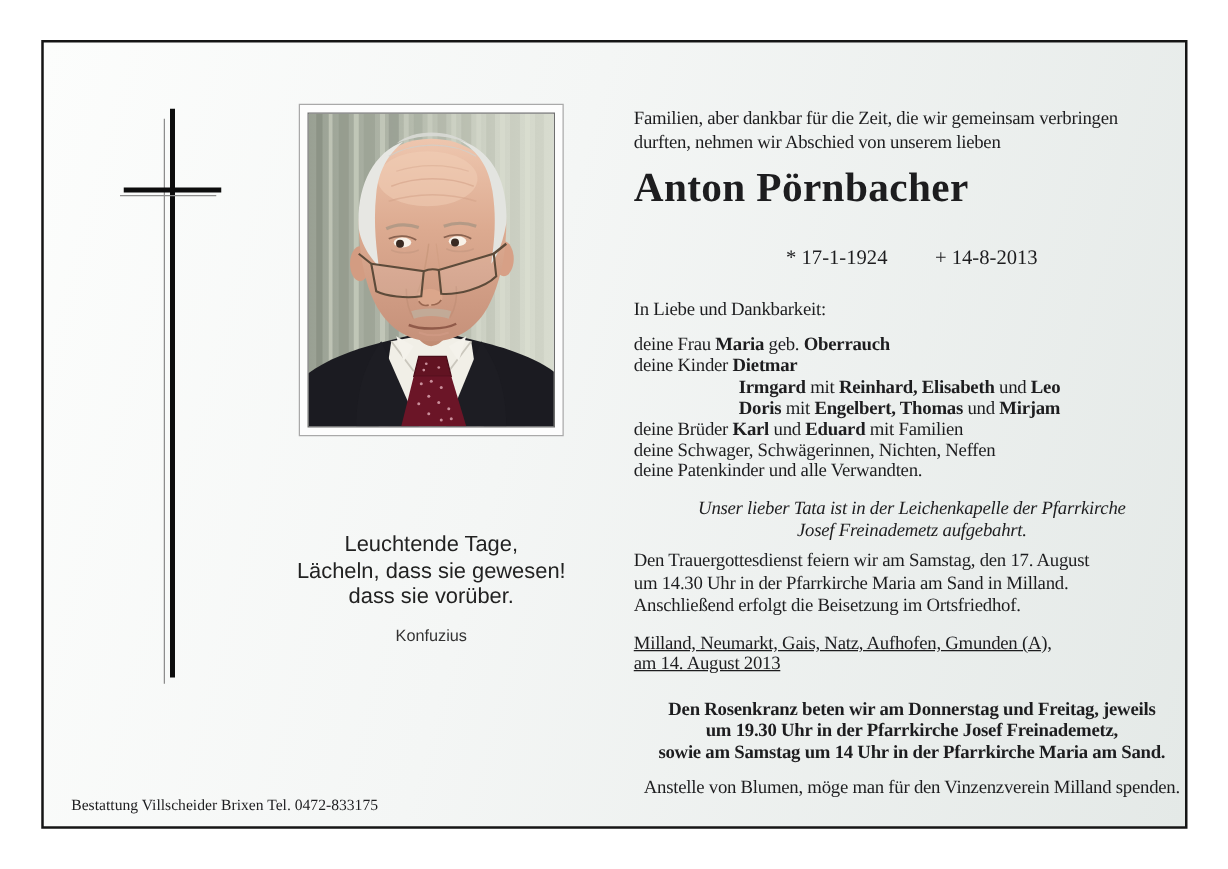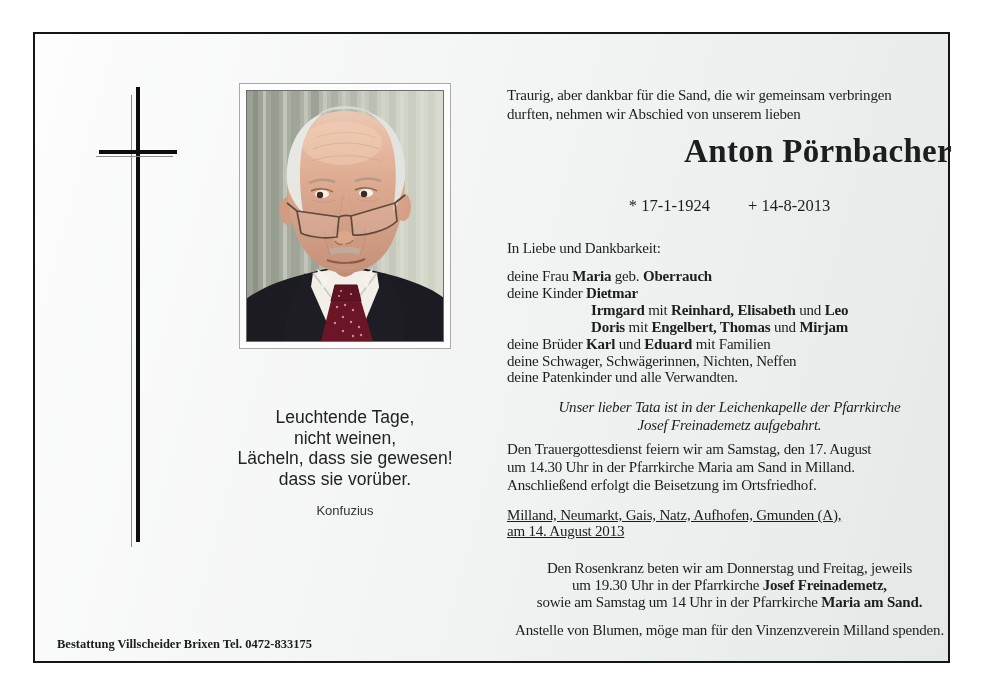--- a/index.html
+++ b/index.html
@@ -19,40 +19,40 @@
   .cross-h-thin{position:absolute;left:61px;top:122px;width:77px;height:1px;background:#8d8d8d;}
   
   .photo-frame{
     position:absolute;left:204px;top:49px;width:212px;height:266px;background:#fdfdfd;
     border:1px solid #a9a9a9;box-sizing:border-box;
     display:flex;align-items:center;justify-content:center;
   }
   .photo-inner{width:196px;height:250px;border:1px solid #6e6e6e;line-height:0;}
   
   .poem{
-    position:absolute;left:150px;top:373px;width:320px;text-align:center;
+    position:absolute;left:150px;top:391px;width:320px;text-align:center;
     font-family:"Liberation Sans", sans-serif;font-size:17.5px;line-height:20.5px;color:#222;
   }
   .poem .line{white-space:nowrap;}
   .poem-author{margin-top:12px;font-size:13px;color:#333;text-align:center;}
   
-  .footer-line{position:absolute;left:22px;top:603px;font-size:12.5px;font-weight:bold;white-space:nowrap;}
+  .footer-line{position:absolute;left:22px;top:603px;font-size:12.5px;font-weight:normal;white-space:nowrap;}
   
   .rc{position:absolute;left:472px;width:445px;letter-spacing:-0.2px;}
   .rc .line,.rc .rline{white-space:nowrap;}
   .intro{top:52px;font-size:15px;line-height:18.5px;}
-  .deceased-name{top:99px;font-size:33px;font-weight:bold;text-align:right;letter-spacing:0.3px;line-height:36px;}
+  .deceased-name{top:99px;font-size:33px;font-weight:bold;text-align:left;letter-spacing:0.3px;line-height:36px;}
   .dates{top:162px;display:flex;justify-content:center;gap:38px;font-size:16.5px;letter-spacing:0;}
   .salutation{top:206px;font-size:15px;}
   .family{top:234px;font-size:15px;line-height:16.9px;}
   .family .indent{margin-left:84px;}
   .repose{top:365px;text-align:center;font-style:italic;font-size:15px;line-height:17.5px;}
   .service{top:406px;font-size:15px;line-height:18px;}
   .places{top:474px;font-size:15px;line-height:15.5px;text-decoration:underline;}
-  .rosary{top:526px;text-align:center;font-size:15px;line-height:17px;}
+  .rosary{top:526px;text-align:center;font-size:15px;line-height:17px;font-weight:bold;}
   .donation{top:588px;text-align:center;font-size:15px;}
 </style>
 </head>
 <body>
 
 <div class="card">
 
   <div>
     <div class="cross-v-thin"></div>
     <div class="cross-v-main"></div>
@@ -177,31 +177,30 @@
           <path d="M 50 120 L 40 112" fill="none"></path>
           <path d="M 148 112 L 158 104" fill="none" stroke-width="2"></path>
         </g>
       </svg>
     </div>
   </div>
 
   <div class="poem">
     <div>
         <div class="line">Leuchtende Tage,</div>
-        <div class="line">nicht weinen,</div>
         <div class="line">Lächeln, dass sie gewesen!</div>
         <div class="line">dass sie vorüber.</div>
       </div>
     <div class="poem-author">Konfuzius</div>
   </div>
 
   <div class="footer-line">Bestattung Villscheider Brixen Tel. 0472-833175</div>
 
   <div class="rc intro">
-      <div class="line">Traurig, aber dankbar für die Sand, die wir gemeinsam verbringen</div>
+      <div class="line">Familien, aber dankbar für die Zeit, die wir gemeinsam verbringen</div>
       <div class="line">durften, nehmen wir Abschied von unserem lieben</div>
     </div>
 
   <div class="rc deceased-name">Anton Pörnbacher</div>
 
   <div class="rc dates">
     <span>* 17-1-1924</span>
     <span>+ 14-8-2013</span>
   </div>
 

